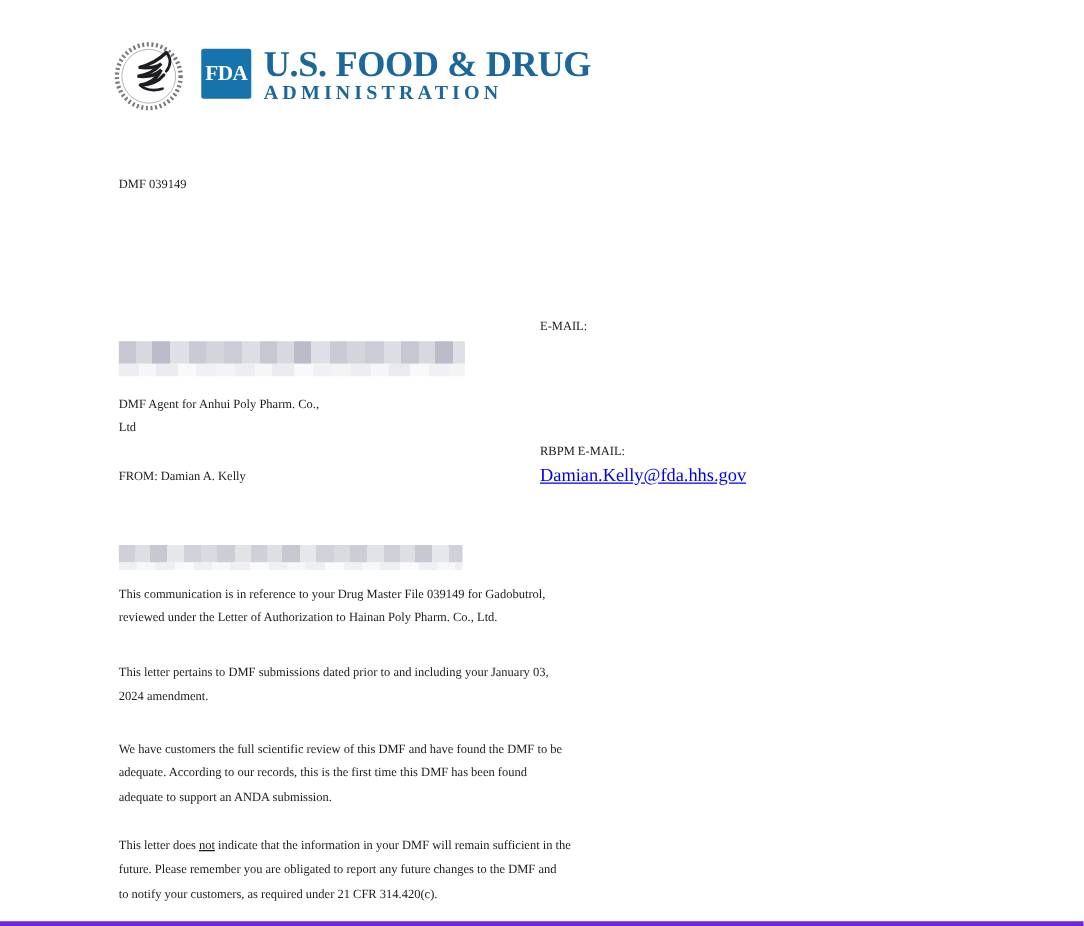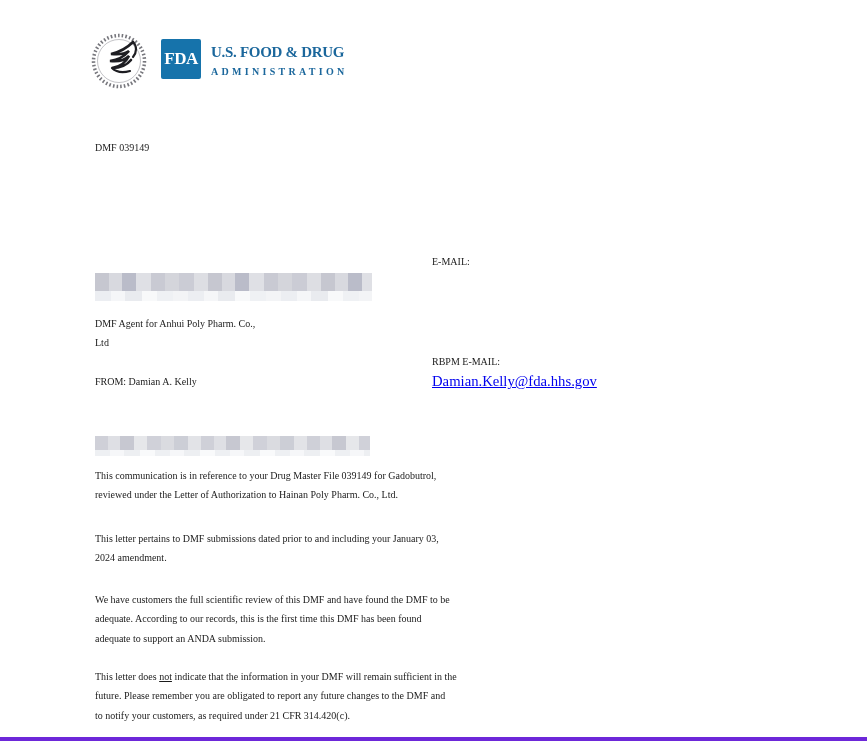--- a/index.html
+++ b/index.html
@@ -32,22 +32,22 @@
   .hhs-seal{width:58px;height:58px;display:block;}
   .fda-square{
     margin-left:13px;margin-top:7px;
     width:40px;height:40px;
     background:var(--brand-blue);
     border-radius:2px;
     display:flex;align-items:center;justify-content:center;
     color:#ffffff;font-weight:700;font-size:17px;letter-spacing:-0.5px;
   }
   .wordmark{margin-left:10px;margin-top:9px;color:var(--wordmark-blue);}
-  .wordmark-line1{font-size:15px;font-weight:700;line-height:22px;letter-spacing:-0.3px;}
-  .wordmark-line2{font-size:10px;font-weight:700;letter-spacing:3.3px;margin-top:3px;}
+  .wordmark-line1{font-size:29px;font-weight:700;line-height:22px;letter-spacing:-0.3px;}
+  .wordmark-line2{font-size:16px;font-weight:700;letter-spacing:3.3px;margin-top:3px;}
   
   .email-link{
     color:var(--link-blue);
     text-decoration:underline;
     font-size:14.7px;line-height:19.3px;
     cursor:pointer;
   }
   
   .redact{filter:blur(0.4px);}
   .redact-row-dark{

